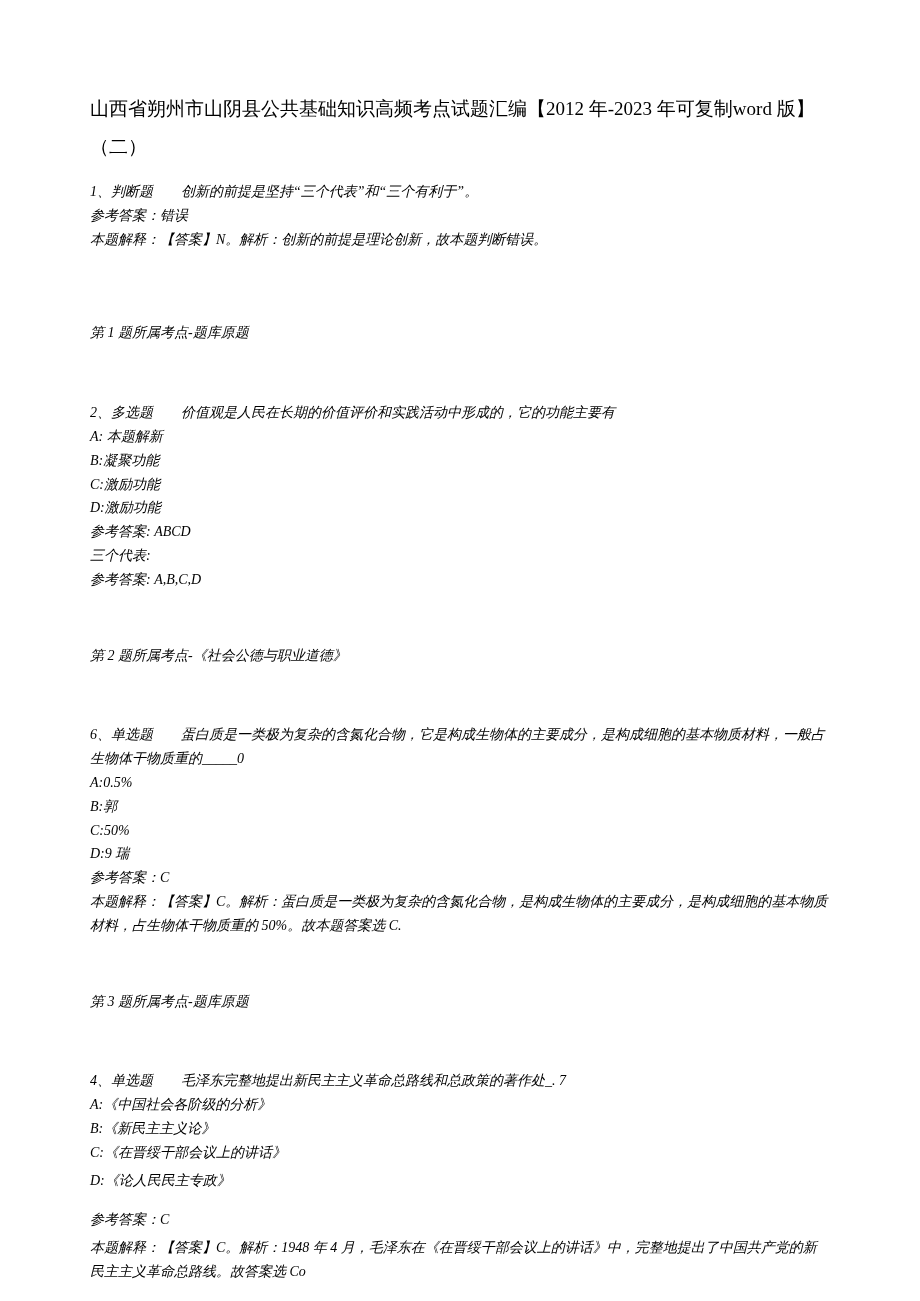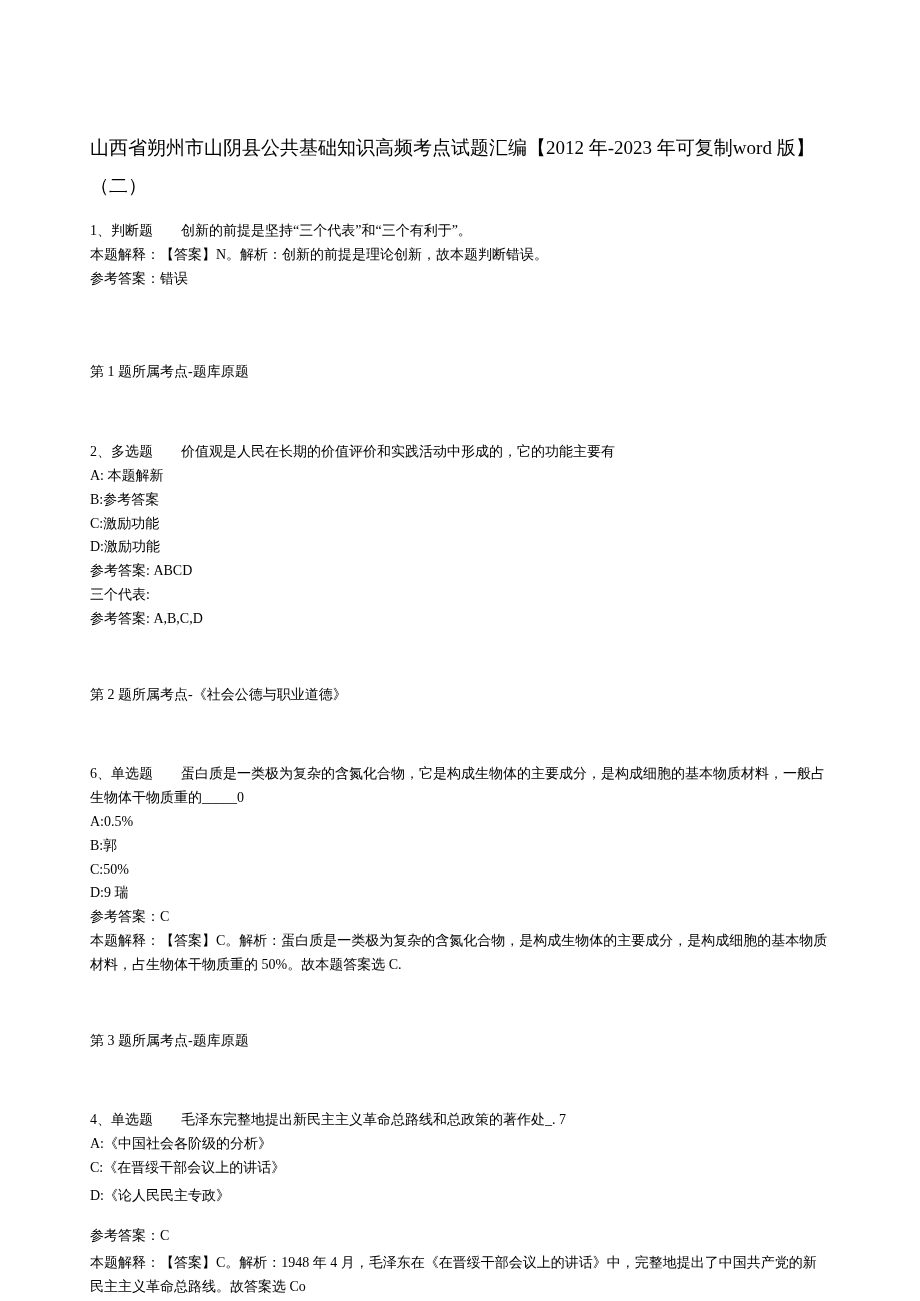--- a/index.html
+++ b/index.html
@@ -11,57 +11,57 @@
     color: #000;
     background: #fff;
     width: 920px;
     box-sizing: border-box;
   }
   .title {
     font-size: 19px;
     line-height: 2.0;
     margin-bottom: 14px;
     font-family: "SimSun", "宋体", serif;
-    margin-top: 39px;
   }
   .block {
     margin-bottom: 14px;
   }
   .gap {
     height: 38px;
   }
   .gap-lg {
     height: 56px;
   }
   .line {
     margin: 0;
     padding: 0;
+    font-style: italic;
   }
 </style>
 </head>
 <body>
 
 <div class="title">山西省朔州市山阴县公共基础知识高频考点试题汇编【2012 年-2023 年可复制word 版】（二）</div>
 
 <div class="block">
   <p class="line">1、判断题　　创新的前提是坚持“三个代表”和“三个有利于”。</p>
+  <p class="line">参考答案：错误</p>
   <p class="line">本题解释：【答案】N。解析：创新的前提是理论创新，故本题判断错误。</p>
-  <p class="line">参考答案：错误</p>
 </div>
 
 <div class="gap-lg"></div>
 
 <p class="line">第 1 题所属考点-题库原题</p>
 
 <div class="gap-lg"></div>
 
 <div class="block">
   <p class="line">2、多选题　　价值观是人民在长期的价值评价和实践活动中形成的，它的功能主要有</p>
   <p class="line">A: 本题解新</p>
-  <p class="line">B:参考答案</p>
+  <p class="line">B:凝聚功能</p>
   <p class="line">C:激励功能</p>
   <p class="line">D:激励功能</p>
   <p class="line">参考答案: ABCD</p>
   <p class="line">三个代表:</p>
   <p class="line">参考答案: A,B,C,D</p>
 </div>
 
 <div class="gap"></div>
 
 <p class="line">第 2 题所属考点-《社会公德与职业道德》</p>
@@ -80,17 +80,18 @@
 
 <div class="gap"></div>
 
 <p class="line">第 3 题所属考点-题库原题</p>
 
 <div class="gap-lg"></div>
 
 <div class="block">
   <p class="line">4、单选题　　毛泽东完整地提出新民主主义革命总路线和总政策的著作处_. 7</p>
   <p class="line">A:《中国社会各阶级的分析》</p>
+  <p class="line">B:《新民主主义论》</p>
   <p class="line">C:《在晋绥干部会议上的讲话》</p>
   <p class="line" style="margin-top:4px;margin-bottom:16px;">D:《论人民民主专政》</p>
   <p class="line" style="margin-top:4px;margin-bottom:4px;">参考答案：C</p>
   <p class="line">本题解释：【答案】C。解析：1948 年 4 月，毛泽东在《在晋绥干部会议上的讲话》中，完整地提出了中国共产党的新民主主义革命总路线。故答案选 Co</p>
 </div>
 
 </body></html>

